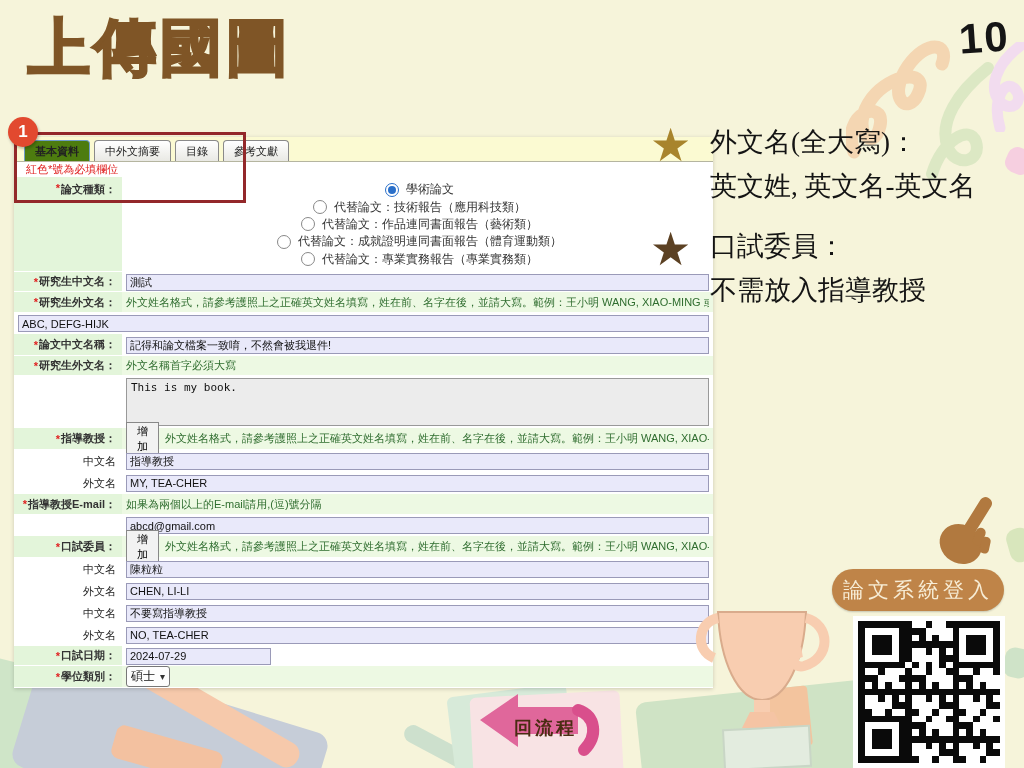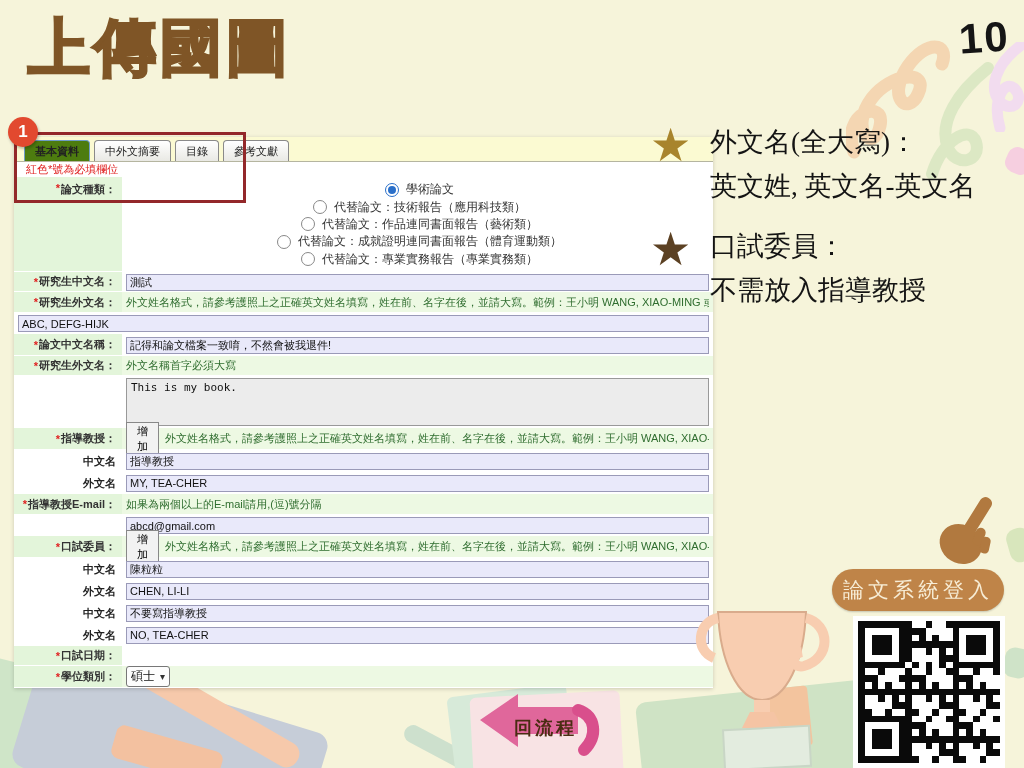--- a/index.html
+++ b/index.html
@@ -21,21 +21,21 @@
   .tab-strip{background:#fbfad2;height:25px;display:flex;align-items:flex-end;padding-left:10px;border-bottom:1px solid #b5b5a0;box-sizing:border-box;}
   .tab{font-size:11px;padding:3px 10px 2px;border:1px solid #8a8a8a;border-bottom:none;border-radius:4px 4px 0 0;
       background:linear-gradient(#ffffff,#e9e9e4);color:#222;margin-right:4px;cursor:pointer;white-space:nowrap;}
   .tab.active{background:#4d7c0f;border-color:#6f9cc6;font-weight:bold;}
   .req-note{height:15px;line-height:15px;padding-left:12px;color:#e02020;font-size:11px;}
 
   .frow{display:flex;width:100%;box-sizing:border-box;}
   .lcell{width:108px;flex:none;display:flex;justify-content:flex-end;align-items:center;padding-right:6px;
       font-size:11px;font-weight:bold;color:#333;box-sizing:border-box;}
   .lcell.green{background:#e3f5da;border-bottom:1px solid #fff;}
-  .lcell.plain{font-weight:bold;color:#222;}
+  .lcell.plain{font-weight:normal;color:#222;}
   .ccell{flex:1;display:flex;align-items:center;padding:0 4px;box-sizing:border-box;min-width:0;}
   .ccell.greenbg{background:#edf9e3;border-bottom:1px solid #fff;}
   .req{color:#e02020;margin-right:1px;font-weight:bold;}
   .hint{font-size:11px;color:#2f6d2f;white-space:nowrap;overflow:hidden;}
   .tinput{background:#e9e9fa;border:1px solid #9a9ab8;height:17px;font-size:11px;padding:0 3px;color:#111;
       width:100%;box-sizing:border-box;font-family:"Liberation Sans",sans-serif;}
   .w-date{width:145px;flex:none;}
   .add-btn{font-size:11px;border:1px solid #888;background:#f2f2f2;padding:1px 7px;margin-right:6px;cursor:pointer;
       font-family:"Liberation Sans",sans-serif;}
   .radio-col{display:flex;flex-direction:column;justify-content:flex-end;padding:4px 0 4px 4px;}
@@ -294,20 +294,23 @@
       <div class="ccell">
           <input class="tinput" value="NO, TEA-CHER" style="">
         </div>
     </div>
 
     <div class="frow" style="height:20px;">
       <div class="lcell green">
         <span class="req">*</span>
           <span>口試日期：</span>
       </div>
+      <div class="ccell">
+        <input class="tinput w-date" value="2024-07-29" style="">
+      </div>
     </div>
 
     <div class="frow" style="height:22px;">
       <div class="lcell green">
         <span class="req">*</span>
           <span>學位類別：</span>
       </div>
       <div class="ccell greenbg">
         <span class="select-box">
           <span>碩士</span>

